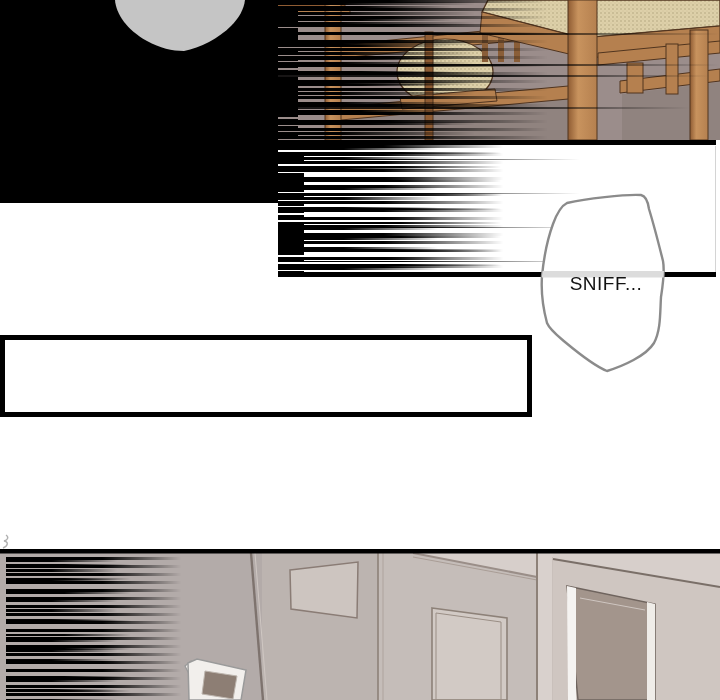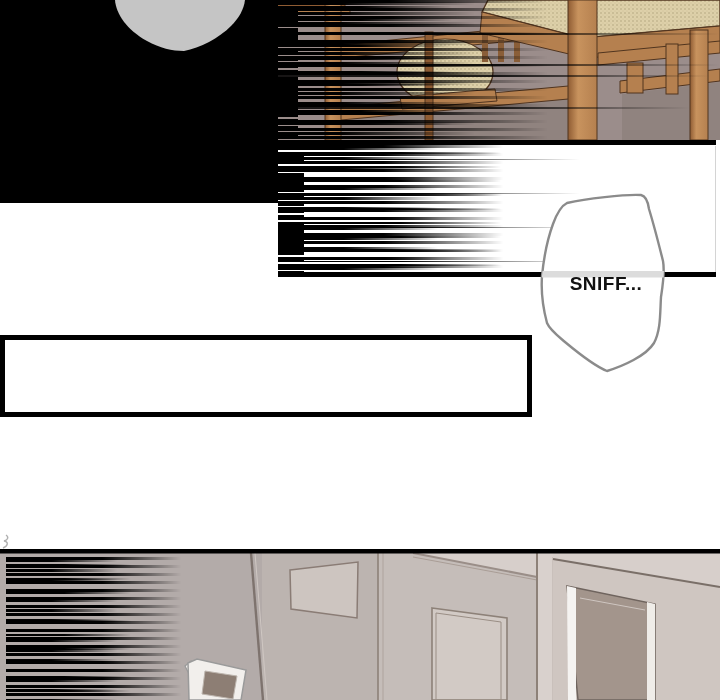--- a/index.html
+++ b/index.html
@@ -29,21 +29,21 @@
   .black-block{left:0;top:0;width:278px;height:203px;background:var(--ink,#000);}
   .panel-speed{left:278px;top:140px;width:438px;height:137px;background:var(--paper,#fff);
                border-top:5px solid var(--ink,#000);border-bottom:5px solid var(--ink,#000);box-sizing:border-box;}
   .p2-edge{left:715px;top:146px;width:1px;height:126px;background:#c9c9c9;opacity:.8;}
   .panel-empty{left:0;top:335px;width:532px;height:82px;border:5px solid var(--ink,#000);
                box-sizing:border-box;background:var(--paper,#fff);}
   .panel-room{left:0;top:549px;width:720px;height:151px;}
 
   .bubble{left:533px;top:190px;width:140px;height:186px;z-index:6;}
   .bubble-text{left:550px;top:274px;width:112px;z-index:7;text-align:center;
-               font-size:19px;line-height:20px;font-weight:700;letter-spacing:.5px;
+               font-size:19px;line-height:20px;font-weight:400;letter-spacing:.5px;
                color:var(--text,#121212);white-space:nowrap;}
 </style>
 </head>
 <body>
 
 <div class="page">
 
   <div class="abs panel-top-scene">
     <svg width="500" height="140" viewBox="0 0 500 140">
       <defs>

